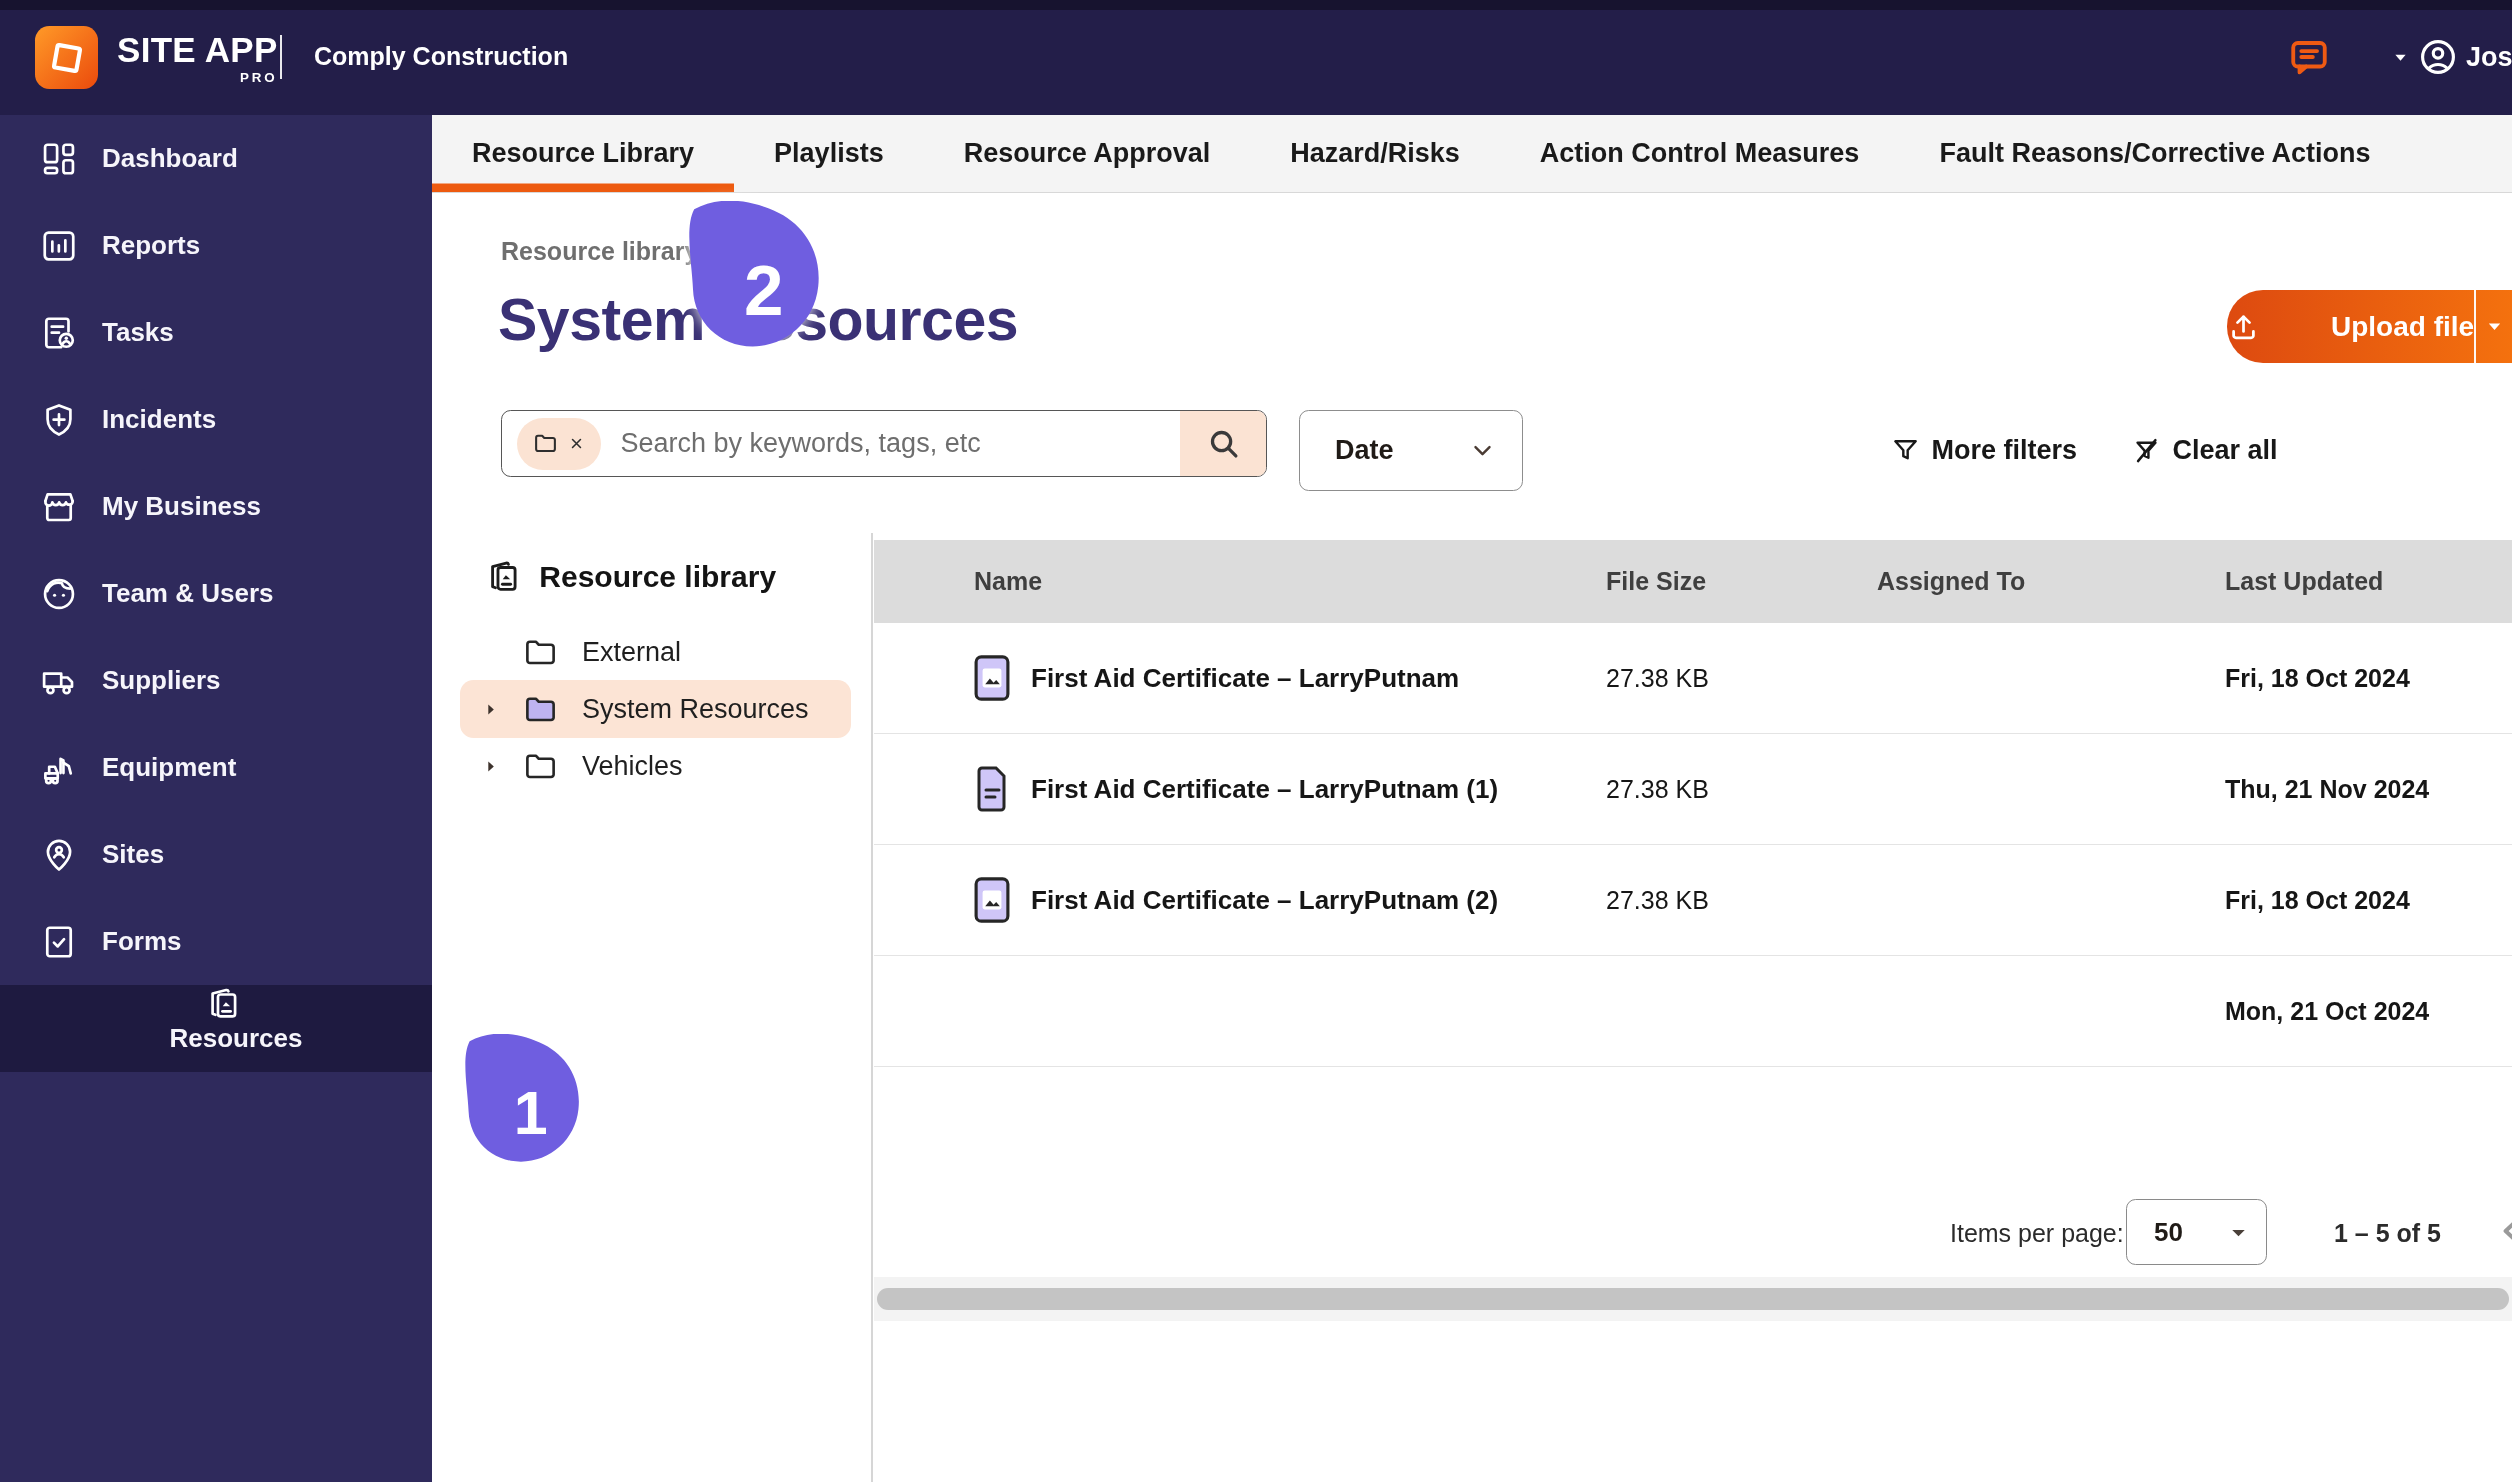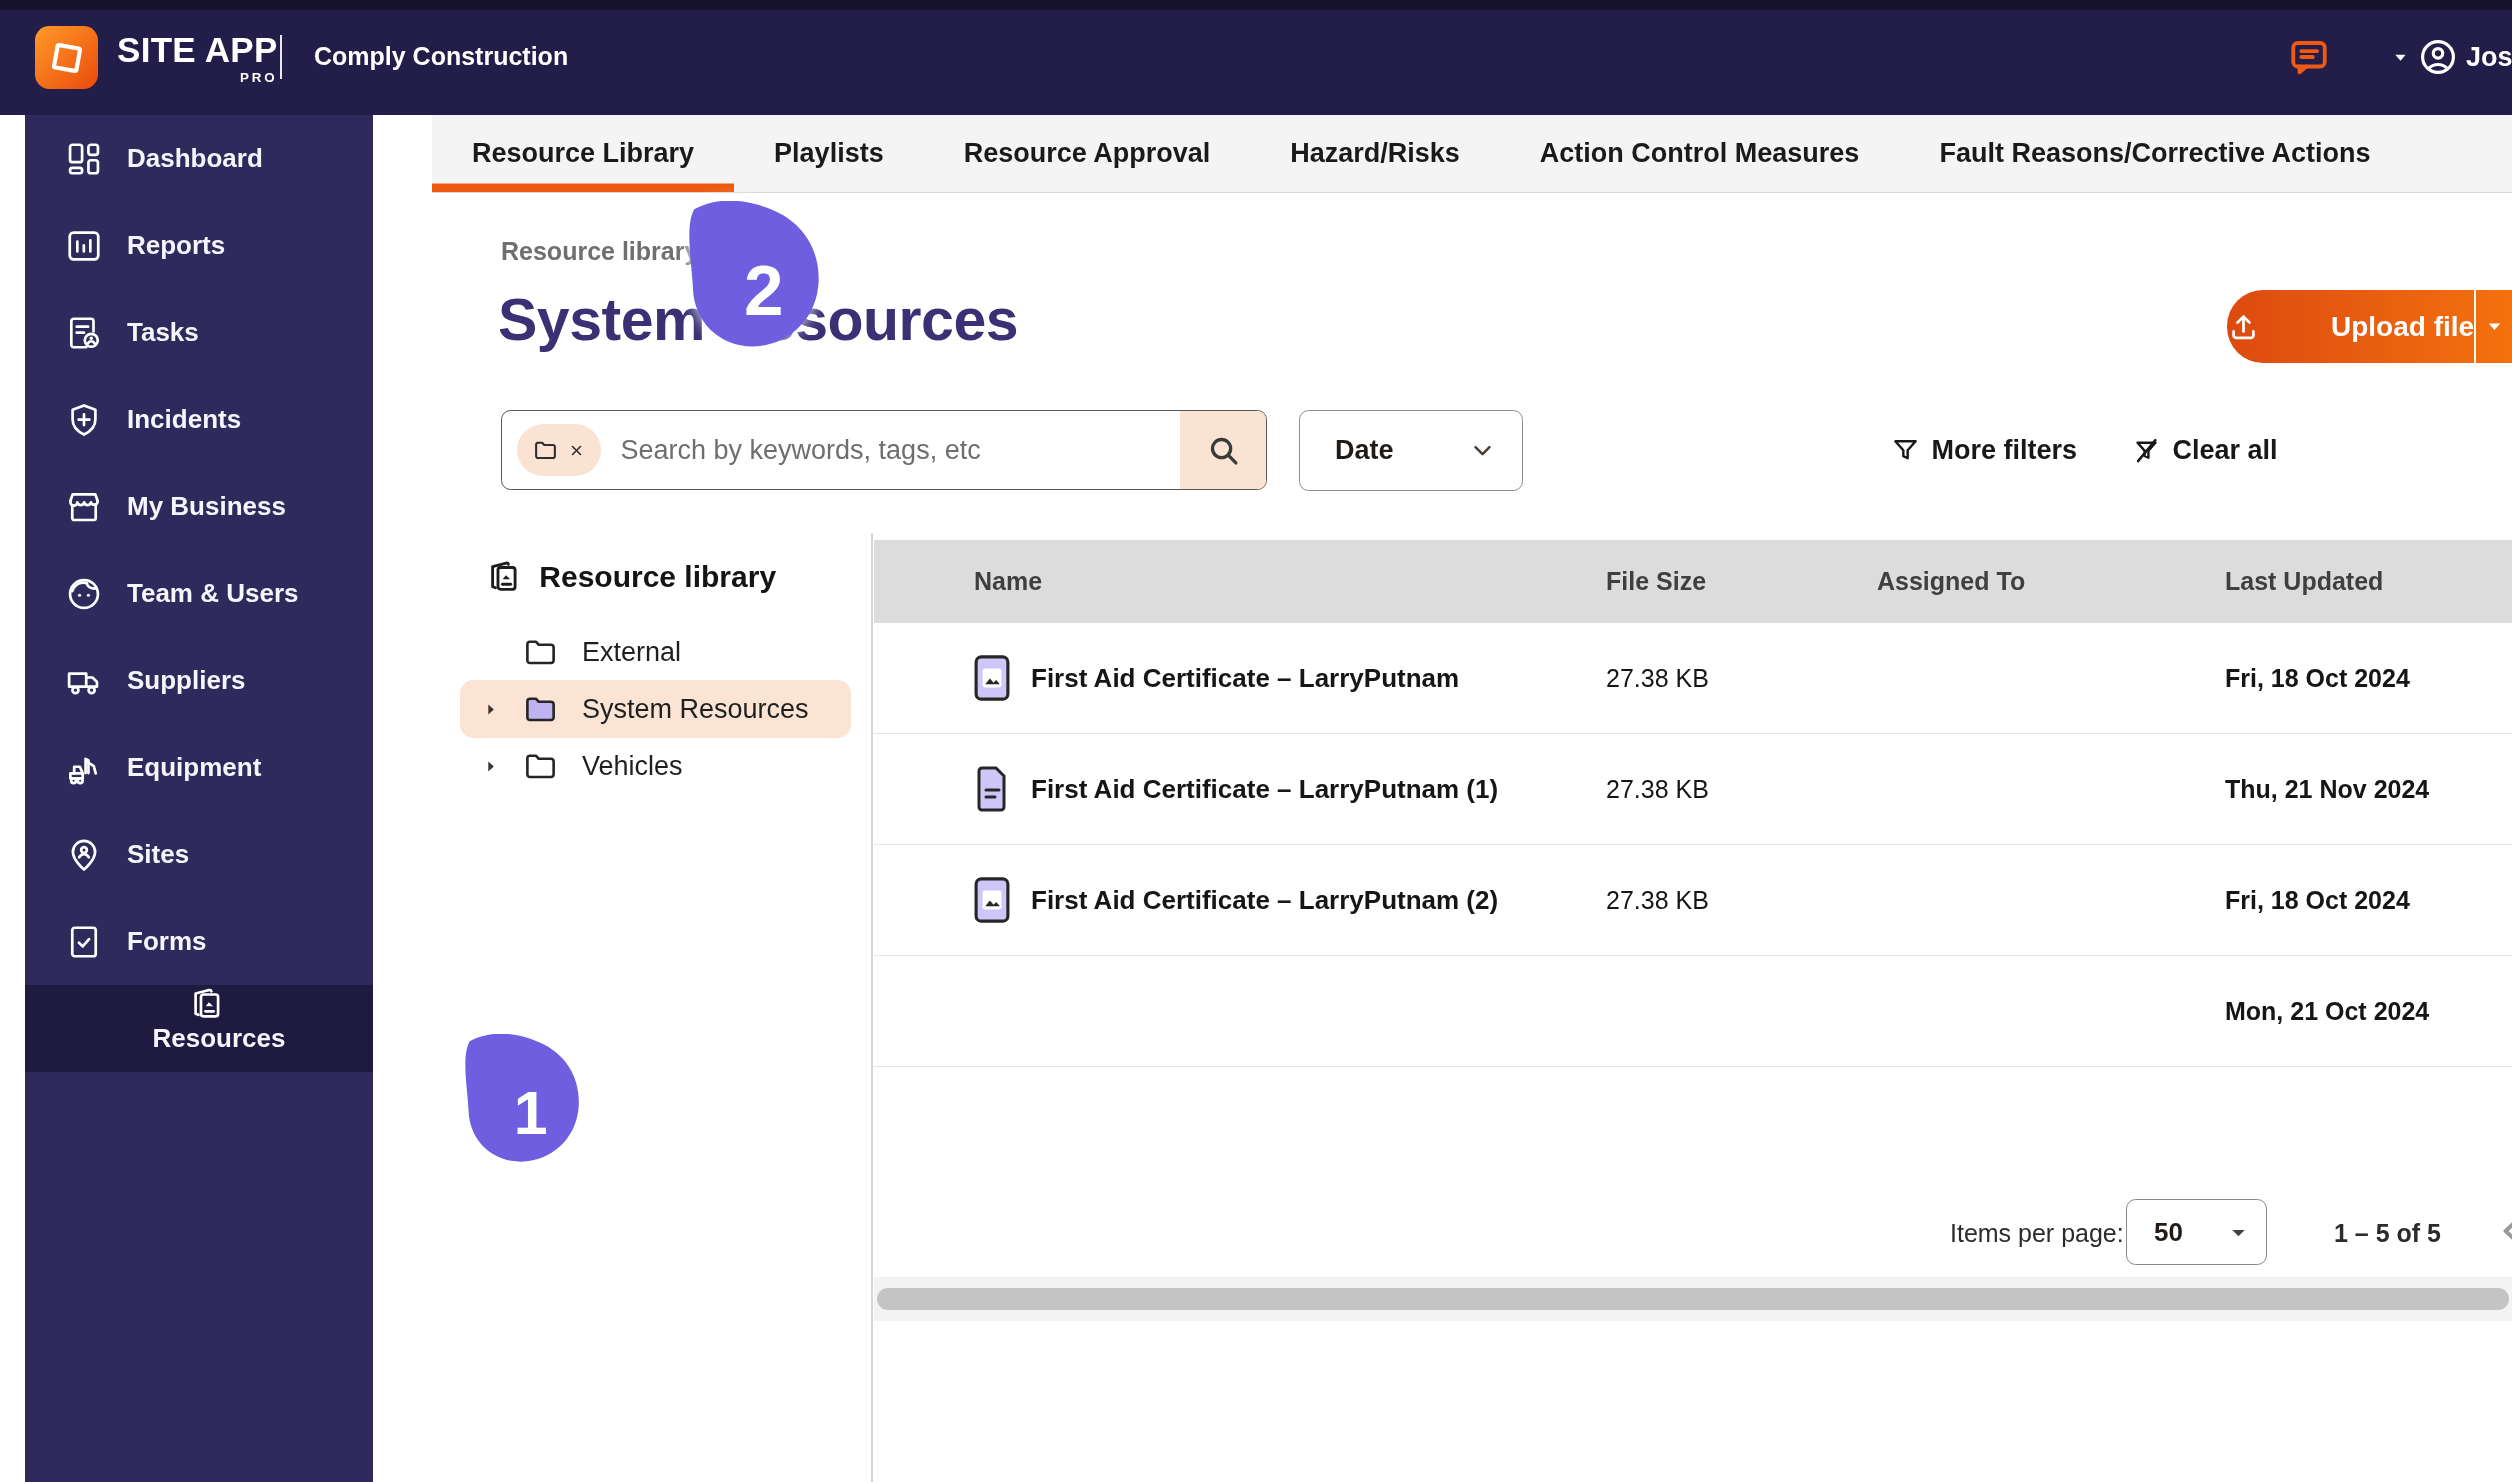--- a/index.html
+++ b/index.html
@@ -19,21 +19,21 @@
   .org{position:absolute;left:314px;top:42px;color:#fff;font-size:25px;font-weight:600;}
   .chat-btn{position:absolute;left:2288px;top:36px;width:42px;height:42px;cursor:pointer;}
   .chat-btn svg{width:42px;height:42px;fill:none;stroke:var(--brand-orange,#ee5a13);stroke-width:2.2;stroke-linecap:round;stroke-linejoin:round;}
   .tb-caret{position:absolute;left:2390px;top:48px;width:21px;height:19px;cursor:pointer;}
   .tb-caret svg{width:21px;height:19px;}
   .avatar{position:absolute;left:2417px;top:36px;width:42px;height:42px;cursor:pointer;}
   .avatar svg{width:42px;height:42px;fill:none;stroke:#fff;stroke-width:1.8;stroke-linecap:round;}
   .user{position:absolute;left:2466px;top:42px;color:#fff;font-size:27px;font-weight:600;white-space:nowrap;}
 
   
-  .sidebar{position:absolute;left:0;top:115px;width:348px;height:1367px;background:var(--sidebar-bg,#2f2a5c);margin-left:25px;}
+  .sidebar{position:absolute;left:0;top:115px;width:432px;height:1367px;background:var(--sidebar-bg,#2f2a5c);}
   .side-item{height:87px;display:flex;align-items:center;padding-left:40px;color:#f6f5fb;cursor:pointer;}
   .side-item.active{background:var(--sidebar-active-bg,#1e1a40);flex-direction:column;}
   .side-icon{width:38px;height:38px;margin-right:24px;color:#fff;flex:0 0 auto;}
   .side-icon svg{width:38px;height:38px;fill:none;stroke:currentColor;stroke-width:1.7;stroke-linecap:round;stroke-linejoin:round;}
   .side-label{font-size:26px;font-weight:600;white-space:nowrap;}
 
   
   .tabbar{position:absolute;left:432px;top:115px;width:2080px;height:78px;background:#f4f4f4;
           border-bottom:1.9px solid #d8d8d8;display:flex;box-sizing:border-box;}
   .tab{padding:0 40px;display:flex;align-items:center;font-size:27px;font-weight:600;color:#1a1a1a;cursor:pointer;white-space:nowrap;}
@@ -45,21 +45,21 @@
 
   .upload{position:absolute;left:2227px;top:290px;width:285px;height:73px;border-radius:36px 0 0 36px;
           background:linear-gradient(90deg,#dd4a10,#f4710e);display:flex;color:#fff;overflow:hidden;}
   .upload-main{flex:1;display:flex;align-items:center;justify-content:space-between;gap:15.3px;font-size:28px;font-weight:700;cursor:pointer;white-space:nowrap;}
   .upload-main svg{width:33px;height:33px;fill:none;stroke:#fff;stroke-width:2;stroke-linecap:round;stroke-linejoin:round;}
   .upload-sep{width:1.9px;background:rgba(255,255,255,.95);}
   .upload-caret{width:36px;display:flex;align-items:center;justify-content:center;cursor:pointer;}
   .upload-caret svg{width:23px;height:21px;}
 
   
-  .searchbox{position:absolute;left:501px;top:410px;width:766px;height:80px;border:1.9px solid #565656;border-radius:9.6px;
+  .searchbox{position:absolute;left:501px;top:410px;width:766px;height:67px;border:1.9px solid #565656;border-radius:9.6px;
              box-sizing:border-box;display:flex;align-items:center;background:#fff;overflow:hidden;}
   .chip{margin-left:15.3px;height:52px;padding:0 15.3px;background:var(--peach,#fbe3d3);border-radius:26px;
         display:flex;align-items:center;gap:9.6px;cursor:pointer;flex:0 0 auto;}
   .chip svg{fill:none;stroke:#2e2e2e;stroke-width:2;stroke-linecap:round;stroke-linejoin:round;}
   .chip .f{width:25px;height:25px;}
   .chip .x{width:19px;height:19px;cursor:pointer;}
   .search-input{flex:1;min-width:0;border:none;outline:none;background:transparent;font-family:inherit;
                 font-size:27px;color:#3c3c3c;padding:0 19px;}
   .search-input::placeholder{color:#6e6e6e;}
   .search-btn{width:86px;align-self:stretch;background:var(--peach,#fbe3d3);display:flex;align-items:center;justify-content:center;cursor:pointer;flex:0 0 auto;}

